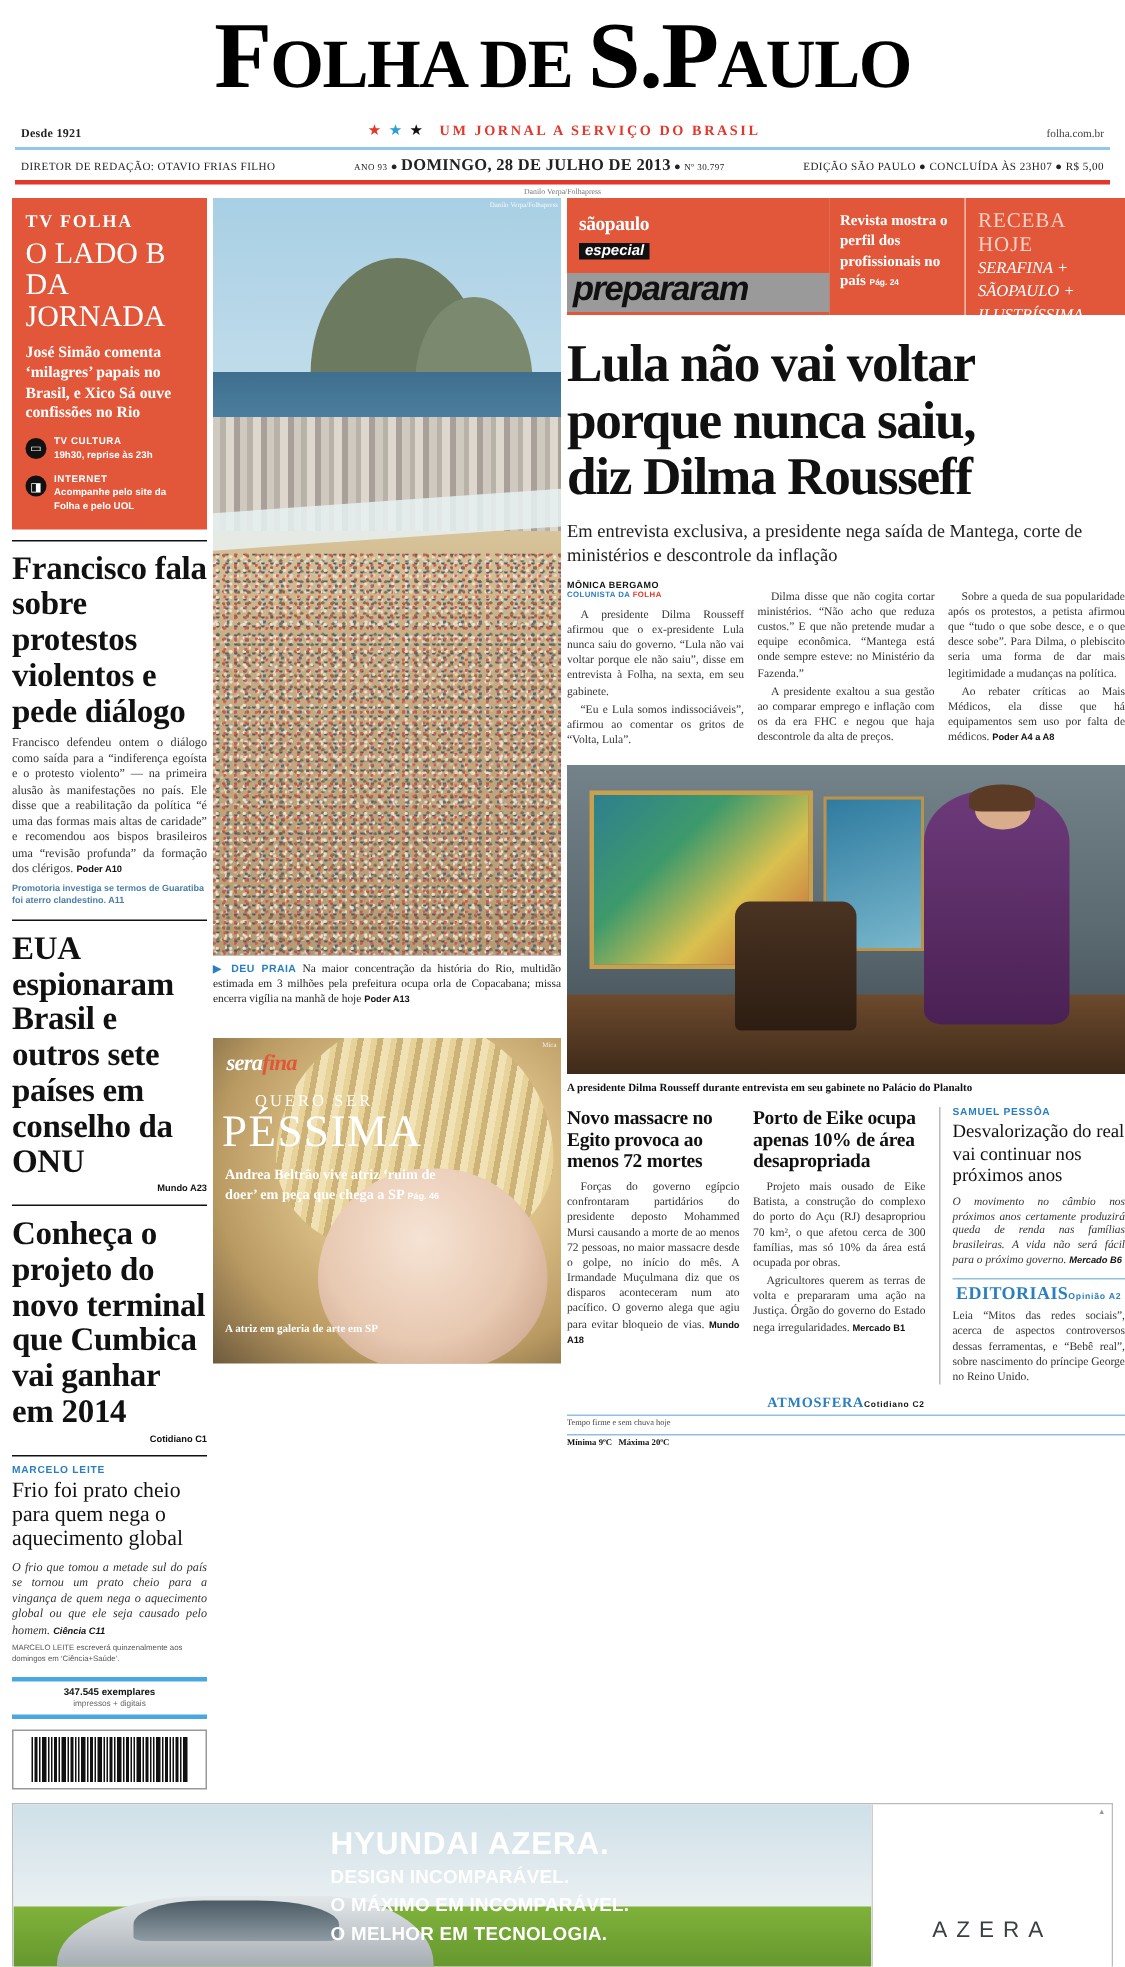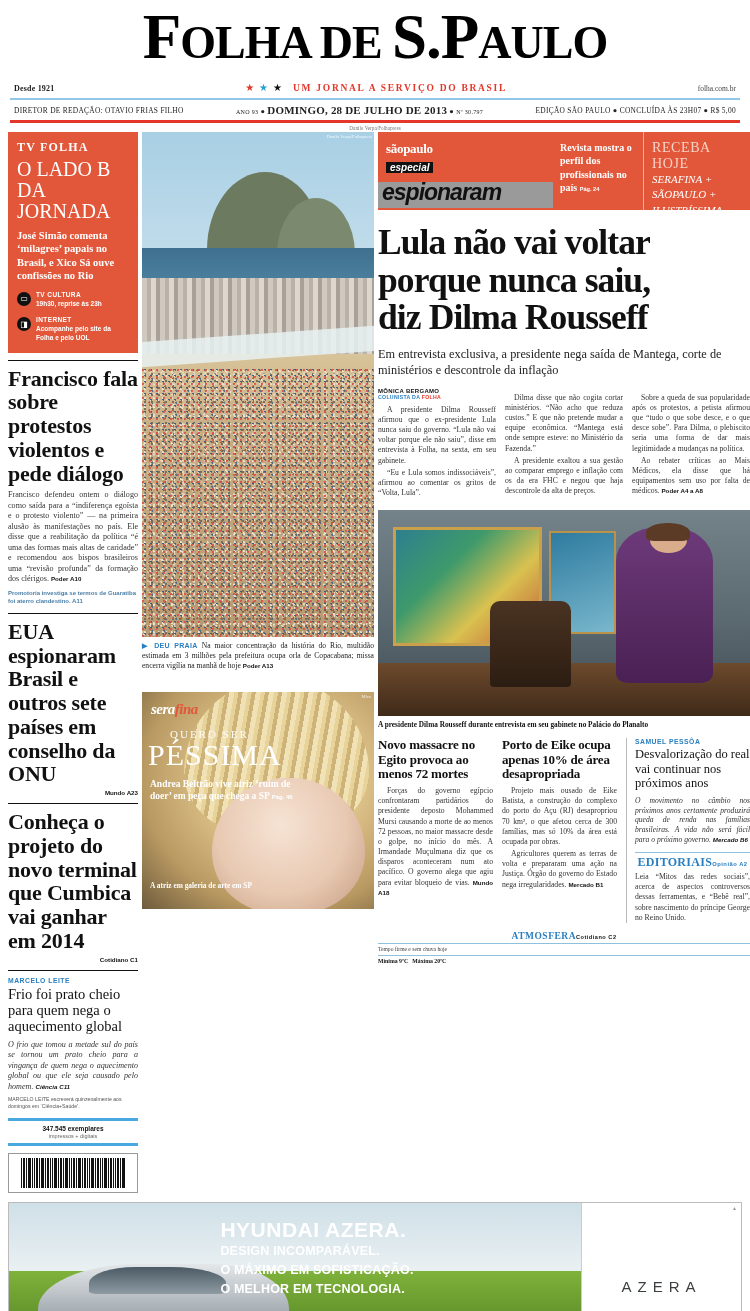--- a/index.html
+++ b/index.html
@@ -419,21 +419,21 @@
       </div>
     </div>
 
     <div class="col-right">
 
       <div class="banner">
         <div class="b1">
           <div class="sp">sãopaulo</div>
           <div class="esp">especial</div>
           <div class="exe-bg"></div>
-          <div class="exe">espionaram</div>
+          <div class="exe">prepararam</div>
         </div>
         <div class="b2">
           <span>Revista mostra o perfil dos profissionais no país</span>
           <span class="pg">Pág. 24</span>
         </div>
         <div class="b3">
           <div class="rh">RECEBA HOJE</div>
           <div class="li">SERAFINA +</div>
           <div class="li">SÃOPAULO +</div>
           <div class="li">ILUSTRÍSSIMA</div>
@@ -542,21 +542,21 @@
       <div class="ad-grass"></div>
       <div class="ad-road"></div>
       <div class="ad-line"></div>
       <div class="ad-car"></div>
       <div class="ad-glass"></div>
       <div class="ad-w1"></div>
       <div class="ad-w2"></div>
       <div class="ad-txt">
         <div class="ad-t1">HYUNDAI AZERA.</div>
         <div class="ad-t2">DESIGN INCOMPARÁVEL.</div>
-        <div class="ad-t2">O MÁXIMO EM SOFISTICAÇÃO.</div>
+        <div class="ad-t2">O MÁXIMO EM INCOMPARÁVEL.</div>
         <div class="ad-t2">O MELHOR EM TECNOLOGIA.</div>
       </div>
       <div class="ad-note">VEJA MAIS NA PÁGINA 5.</div>
       <div class="ad-speed">Respeite os limites de velocidade.</div>
     </div>
     <div class="ad-right">
       <div class="ad-corner">▲</div>
       <div class="ad-azera">AZERA</div>
       <div class="ad-hy">
         <div class="ad-hy-o"></div>

